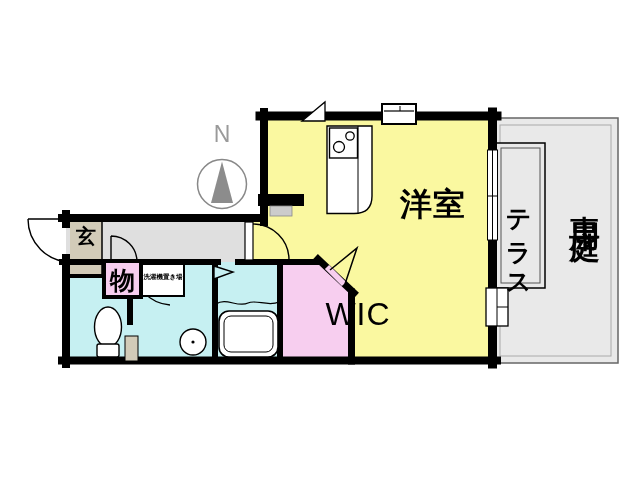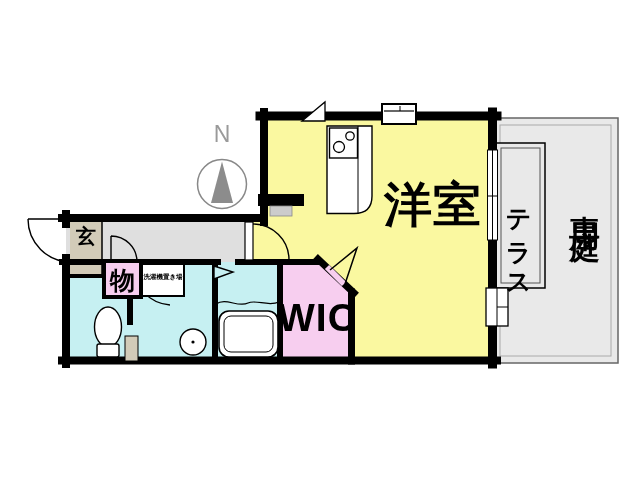--- a/index.html
+++ b/index.html
@@ -2,22 +2,22 @@
 <html><head>
 <meta charset="utf-8">
 <style>
   html,body{margin:0;padding:0;background:#ffffff;}
   .stage{position:relative;width:640px;height:480px;background:#fff;overflow:hidden;
          font-family:"Liberation Sans","DejaVu Sans",sans-serif;}
   .stage svg{position:absolute;left:0;top:0;}
   .lbl{position:absolute;color:#000;white-space:nowrap;}
   .vtext{writing-mode:vertical-rl;text-orientation:upright;}
   .main-label{left:337px;top:181px;width:192px;text-align:center;
-              font-size:48px;font-weight:bold;line-height:47px;letter-spacing:1px;}
-  .wic-label{left:278px;top:296px;width:74px;text-align:center;font-size:39px;font-weight:bold;letter-spacing:1px;}
+              font-size:32px;font-weight:bold;line-height:47px;letter-spacing:1px;}
+  .wic-label{left:278px;top:296px;width:74px;text-align:center;font-size:32px;font-weight:normal;letter-spacing:1px;padding-left:43px;}
   .terrace-label{left:503px;top:192px;font-size:25px;font-weight:bold;letter-spacing:4px;}
   .garden-label{left:563px;top:190px;font-size:31px;font-weight:bold;letter-spacing:8px;}
   .genkan-label{left:70px;top:223px;width:32px;text-align:center;font-size:20px;font-weight:bold;}
   .mono-label{left:104px;top:264px;width:37px;text-align:center;font-size:25px;font-weight:bold;}
   .laundry-label{left:142px;top:273px;width:42px;text-align:center;font-size:6.5px;font-weight:bold;}
   .north-label{left:208px;top:121px;width:28px;text-align:center;font-size:23px;color:#9a9a9a;}
 </style>
 </head>
 <body>
 

